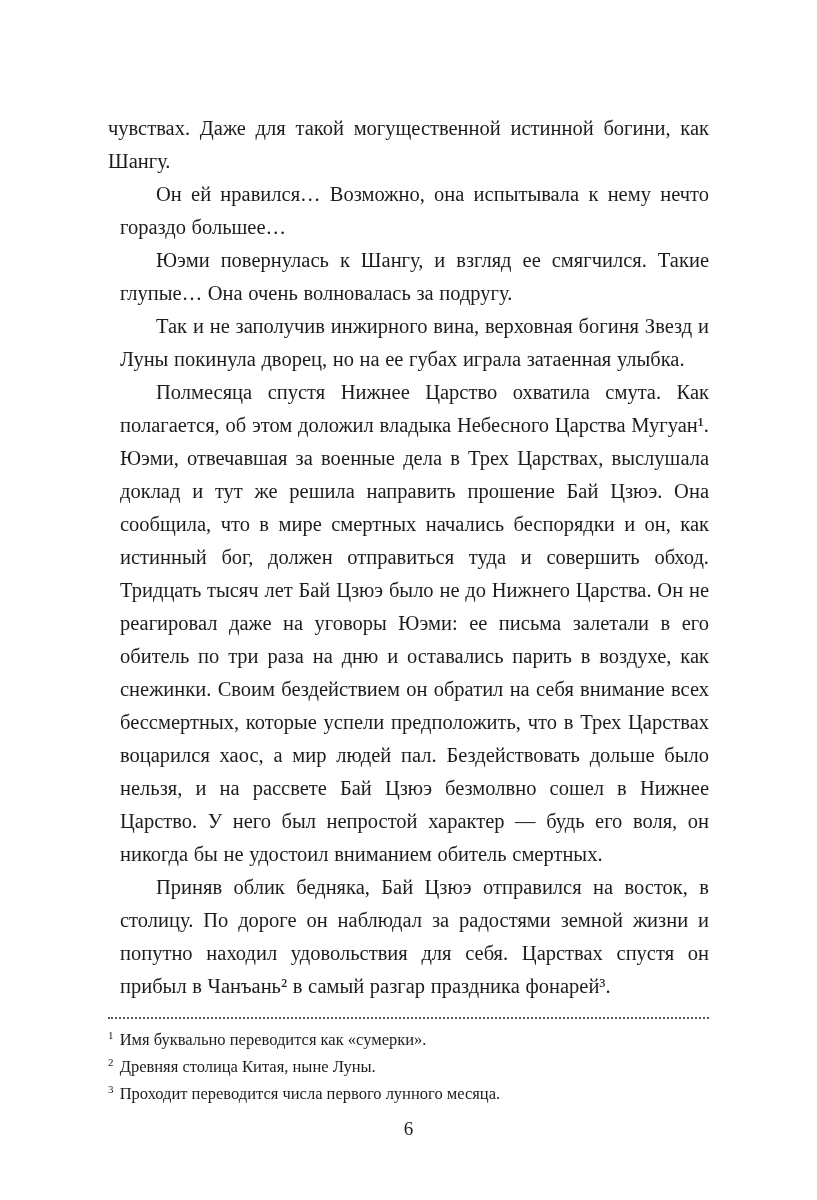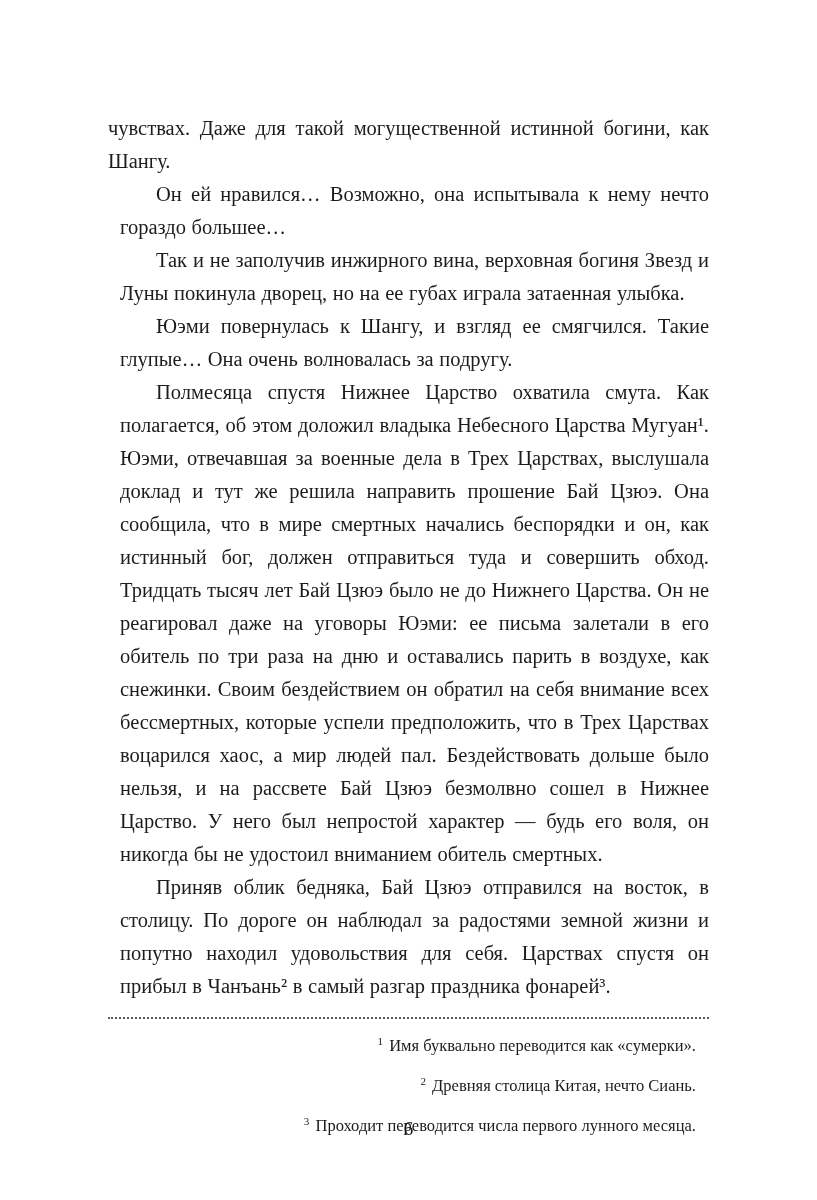--- a/index.html
+++ b/index.html
@@ -36,24 +36,24 @@
   }
   .footnote-separator {
     margin-top: 14px;
     border-top: 2px dotted #5a5a5a;
     height: 0;
   }
   .footnotes {
     margin-top: 7px;
   }
   .footnote {
-    margin: 13px;
+    margin: 0;
     font-size: 16.5px;
     line-height: 27px;
-    text-align: right;
+    text-align: left;
   }
   .footnote sup {
     font-size: 11px;
     line-height: 0;
     margin-right: 2px;
   }
   .page-number {
     position: absolute;
     left: 0;
     right: 0;
@@ -64,36 +64,36 @@
   }
 </style>
 </head>
 <body>
 
 <div class="page">
 
   <div class="body-text">
     <p>чувствах. Даже для такой могущественной истинной богини, как Шангу.</p>
     <p class="indent">Он ей нравился… Возможно, она испытывала к нему нечто гораздо большее…</p>
+    <p class="indent">Юэми повернулась к Шангу, и взгляд ее смягчился. Такие глупые… Она очень волновалась за подругу.</p>
     <p class="indent">Так и не заполучив инжирного вина, верховная богиня Звезд и Луны покинула дворец, но на ее губах играла затаенная улыбка.</p>
-    <p class="indent">Юэми повернулась к Шангу, и взгляд ее смягчился. Такие глупые… Она очень волновалась за подругу.</p>
     <p class="indent">Полмесяца спустя Нижнее Царство охватила смута. Как полагается, об этом доложил владыка Небесного Царства Мугуан¹. Юэми, отвечавшая за военные дела в Трех Царствах, выслушала доклад и тут же решила направить прошение Бай Цзюэ. Она сообщила, что в мире смертных начались беспорядки и он, как истинный бог, должен отправиться туда и совершить обход. Тридцать тысяч лет Бай Цзюэ было не до Нижнего Царства. Он не реагировал даже на уговоры Юэми: ее письма залетали в его обитель по три раза на дню и оставались парить в воздухе, как снежинки. Своим бездействием он обратил на себя внимание всех бессмертных, которые успели предположить, что в Трех Царствах воцарился хаос, а мир людей пал. Бездействовать дольше было нельзя, и на рассвете Бай Цзюэ безмолвно сошел в Нижнее Царство. У него был непростой характер — будь его воля, он никогда бы не удостоил вниманием обитель смертных.</p>
     <p class="indent">Приняв облик бедняка, Бай Цзюэ отправился на восток, в столицу. По дороге он наблюдал за радостями земной жизни и попутно находил удовольствия для себя. Царствах спустя он прибыл в Чанъань² в самый разгар праздника фонарей³.</p>
   </div>
 
   <div class="footnote-separator"></div>
 
   <div class="footnotes">
     <p class="footnote">
       <sup>1</sup>
       <span>Имя буквально переводится как «сумерки».</span>
     </p>
     <p class="footnote">
       <sup>2</sup>
-      <span>Древняя столица Китая, нечто Сиань.</span>
+      <span>Древняя столица Китая, ныне Луны.</span>
     </p>
     <p class="footnote">
       <sup>3</sup>
       <span>Проходит переводится числа первого лунного месяца.</span>
     </p>
   </div>
 
 </div>
 
 <div class="page-number">6</div>

